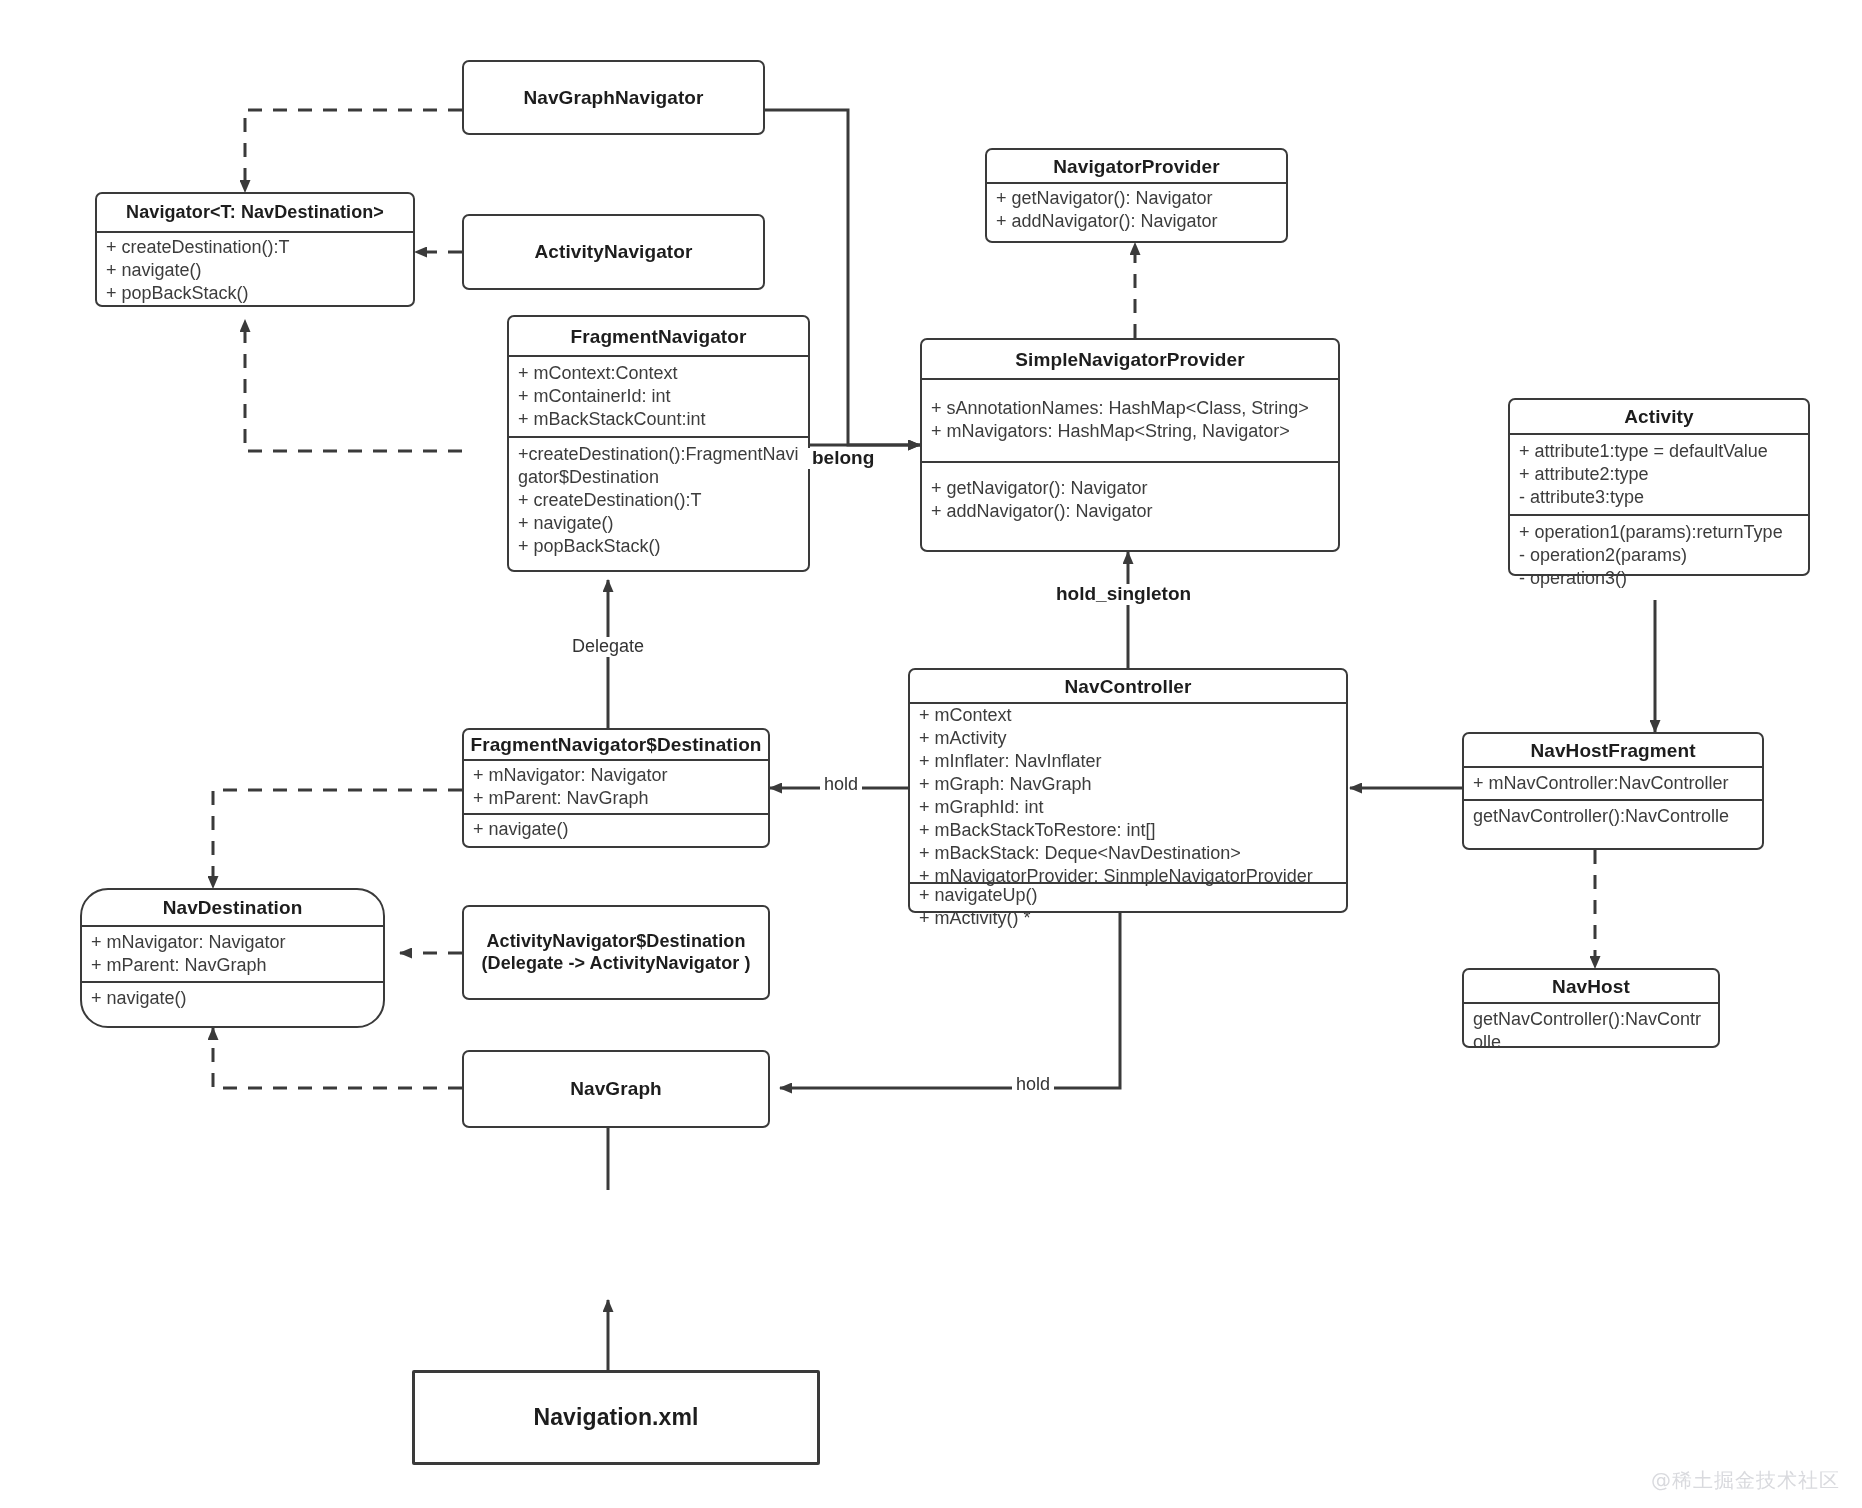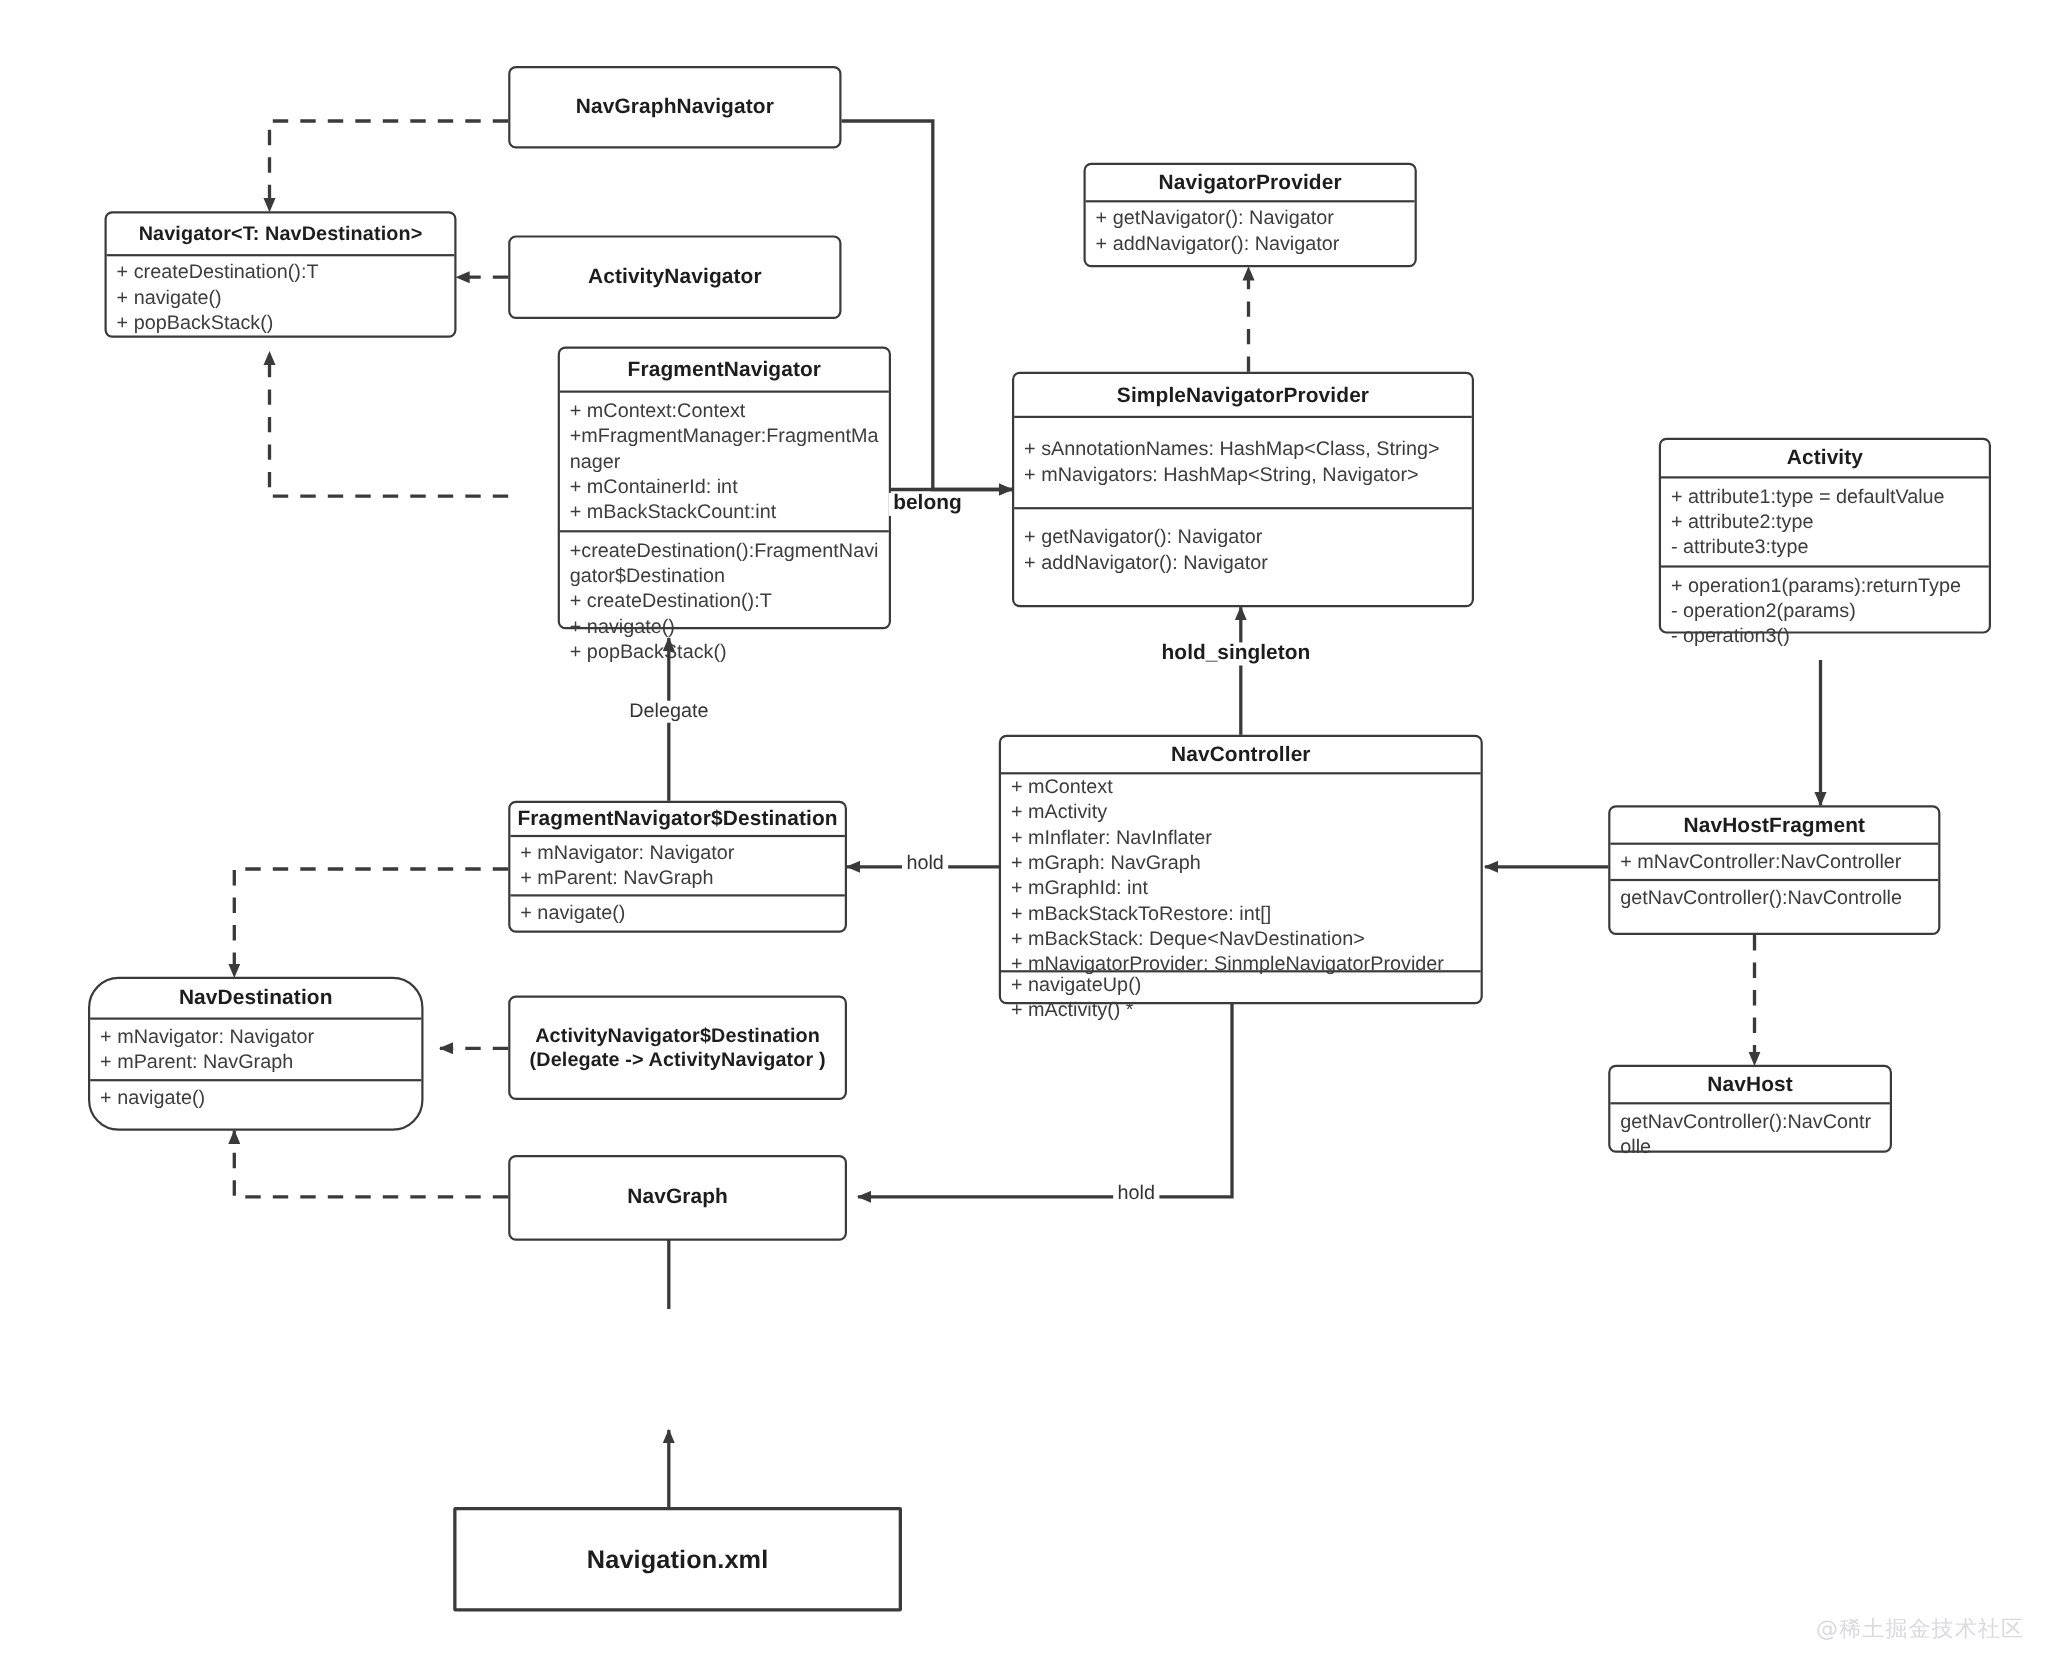--- a/index.html
+++ b/index.html
@@ -169,21 +169,20 @@
   </div>
 
   <div class="uml plain" style="left:462px; top:214px; width:303px; height:76px;">
     <div class="title">ActivityNavigator</div>
   </div>
 
   <div class="uml" style="left:483px; top:315px; width:303px; height:257px;margin-left:24px;">
     <div class="title">FragmentNavigator</div>
     <div class="sec">
       <div class="row">+ mContext:Context</div>
-      <div class="row">+mFragmentManager:FragmentManager</div>
       <div class="row">+ mContainerId: int</div>
       <div class="row">+ mBackStackCount:int</div>
     </div>
     <div class="sec">
       <div class="row">+createDestination():FragmentNavigator$Destination</div>
       <div class="row">+ createDestination():T</div>
       <div class="row">+ navigate()</div>
       <div class="row">+ popBackStack()</div>
     </div>
   </div>

